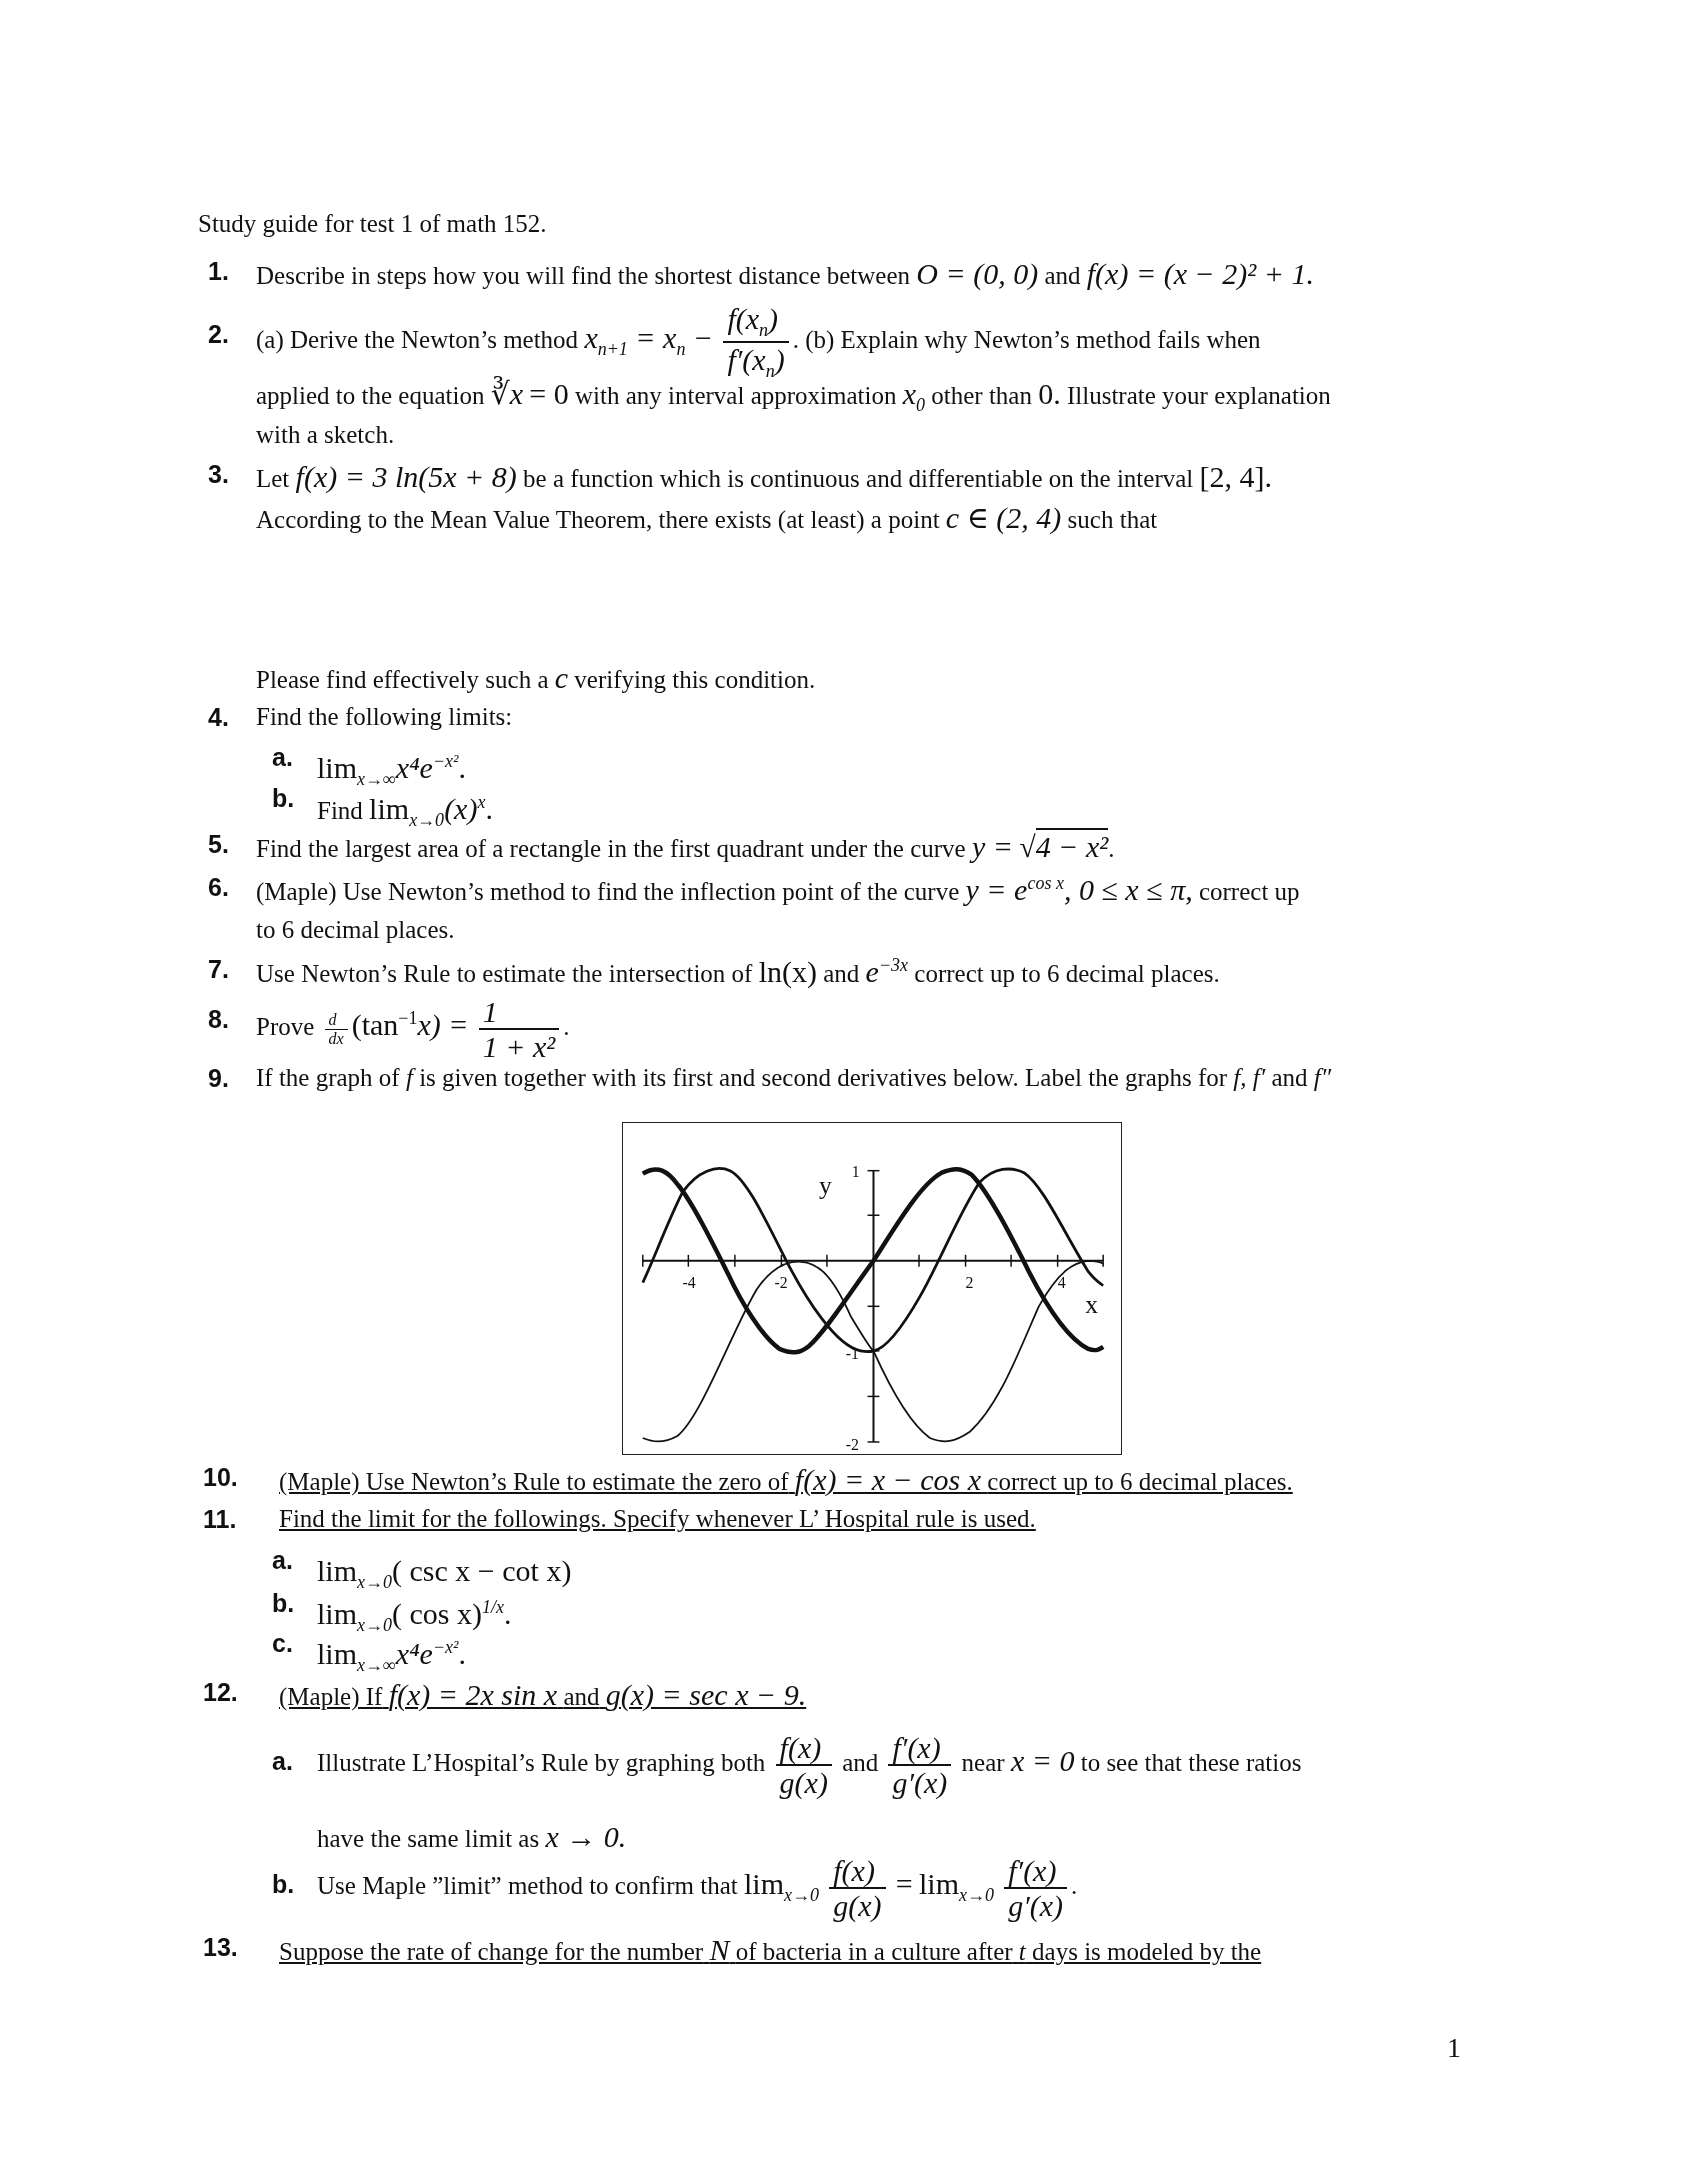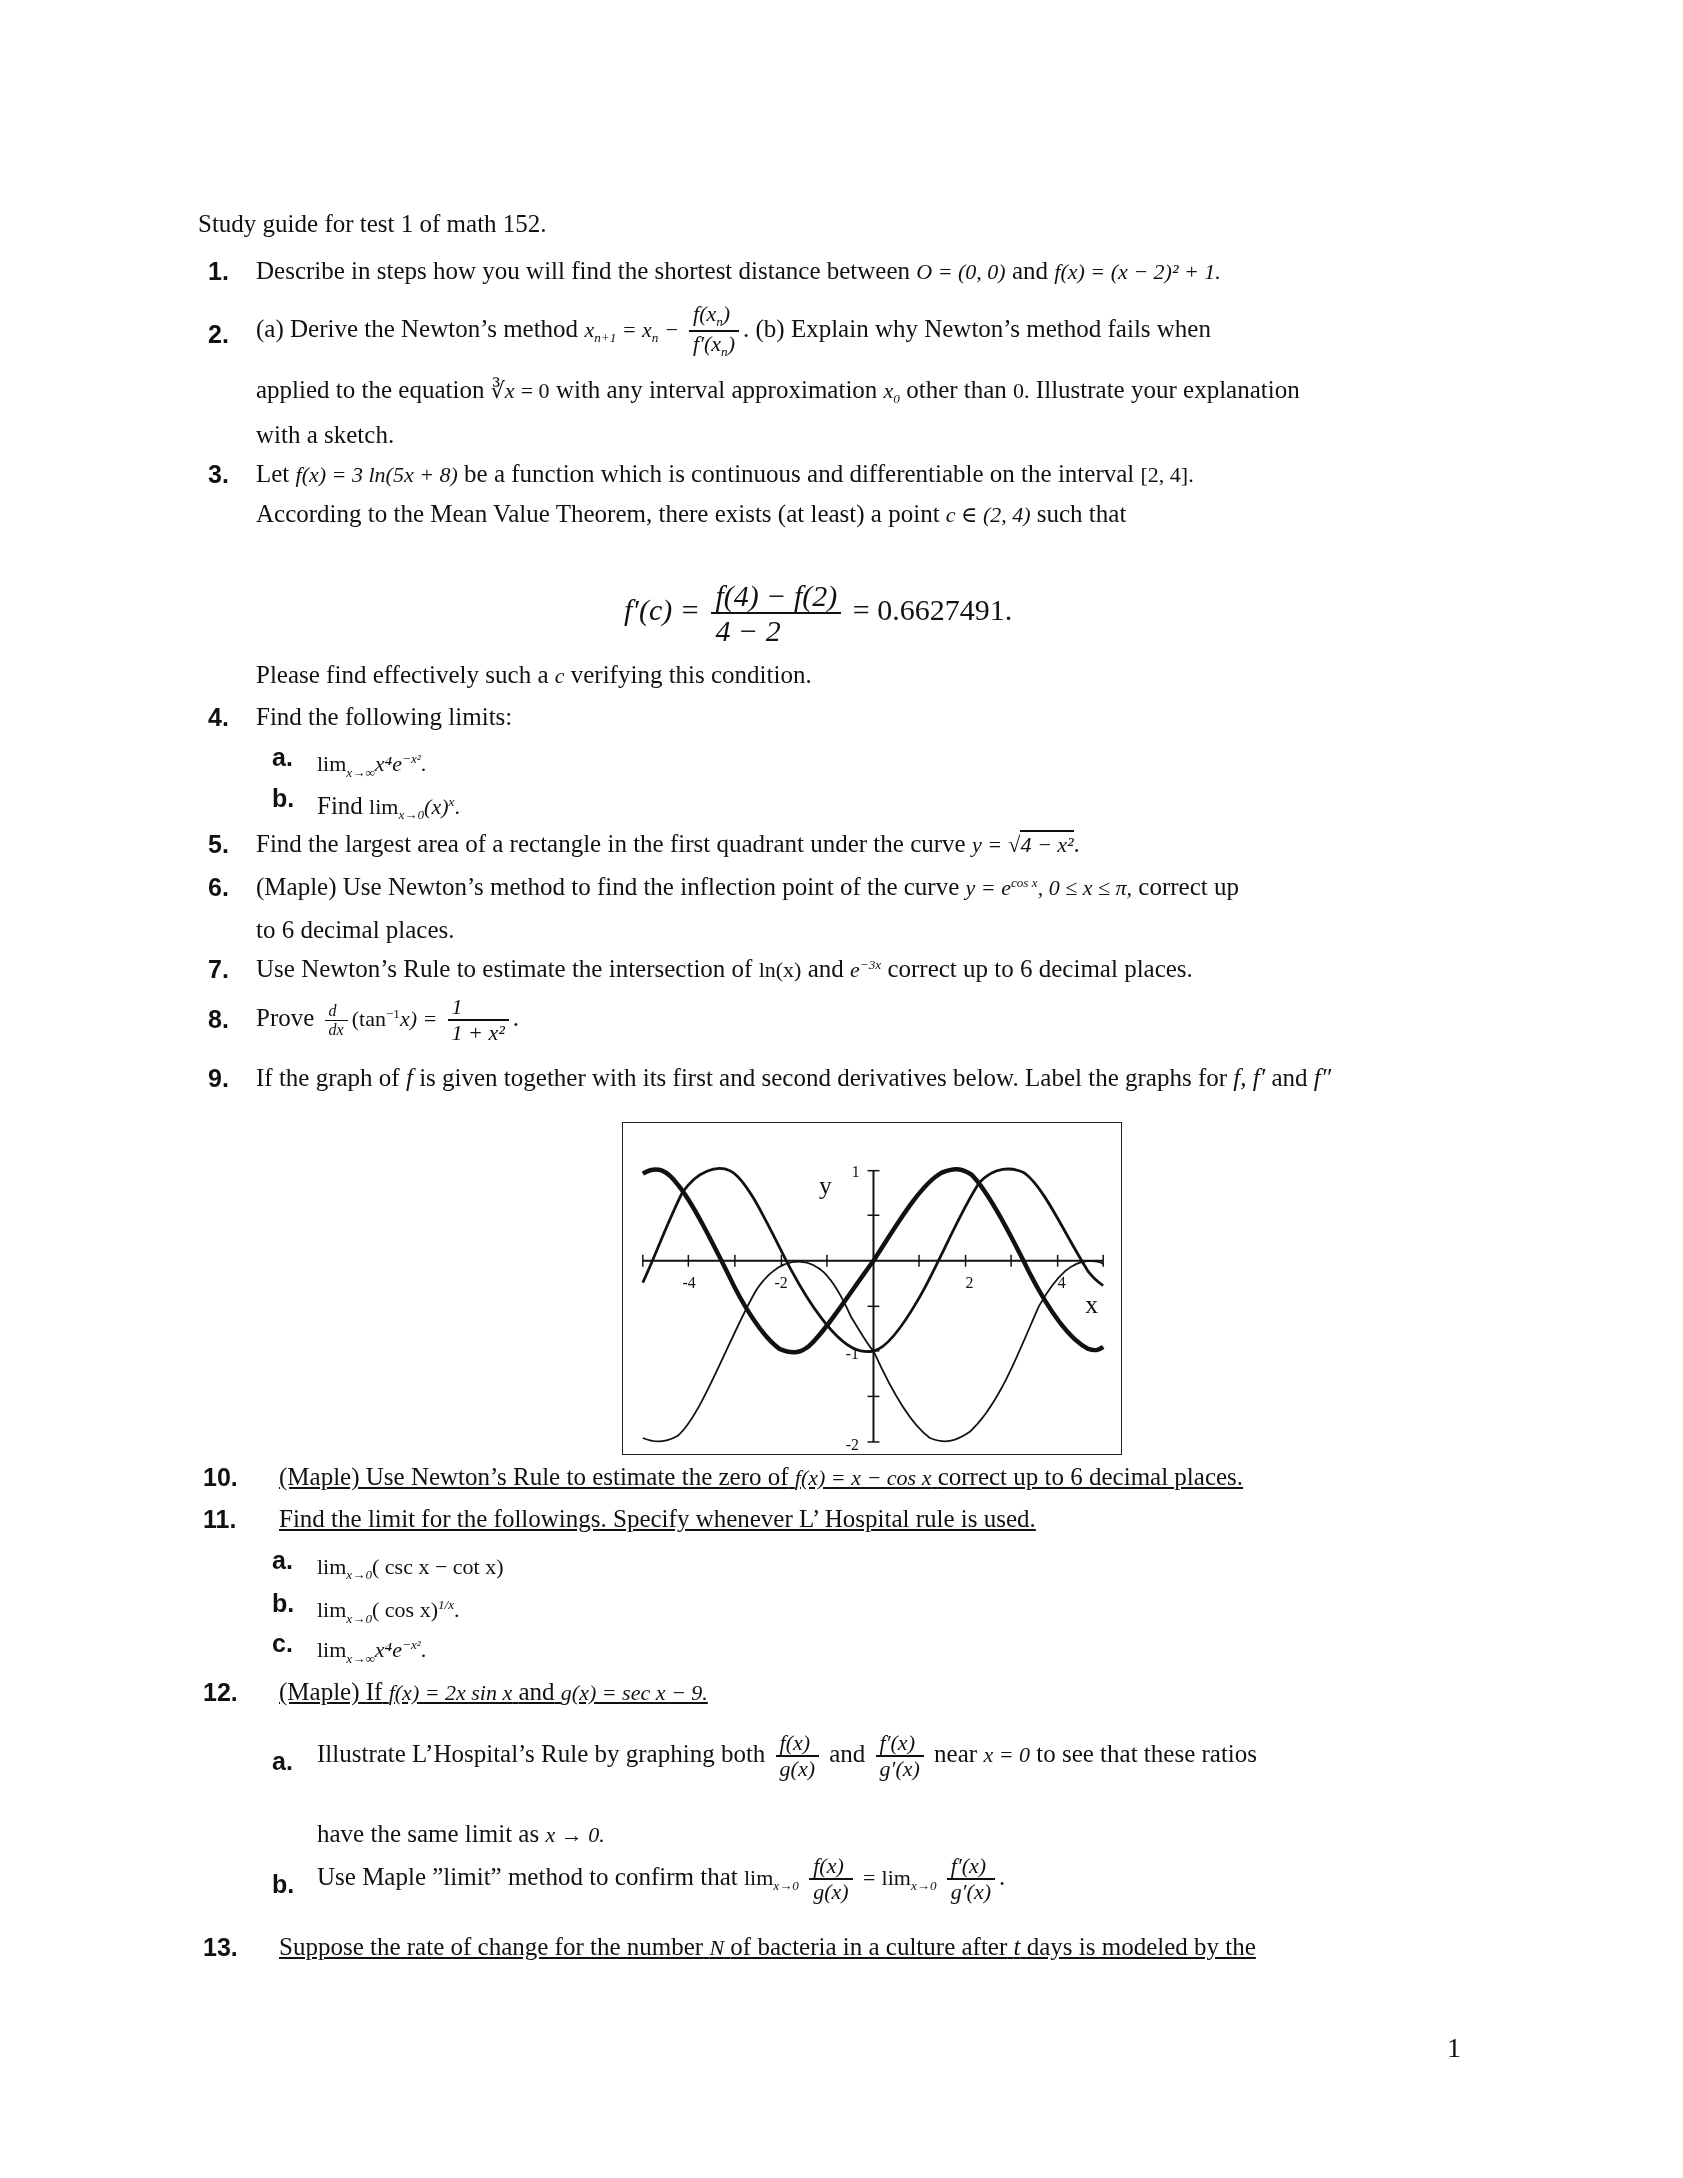--- a/index.html
+++ b/index.html
@@ -9,21 +9,21 @@
   .title { position: absolute; left: 198px; top: 210px; font-size: 25px; }
   .q { position: absolute; left: 0; font-size: 25px; white-space: nowrap; }
   .num { position: absolute; left: 208px; font-family: "Liberation Sans", "DejaVu Sans", sans-serif;
          font-weight: bold; font-size: 25px; }
   .num2 { left: 203px; }
   .txt { position: absolute; left: 256px; }
   .txt2 { left: 279px; text-decoration: underline; }
   .sub { position: absolute; left: 272px; font-family: "Liberation Sans", "DejaVu Sans", sans-serif;
          font-weight: bold; font-size: 25px; }
   .subtxt { position: absolute; left: 317px; margin-top: 8px; }
-  .m { font-size: 22px; }
+  .m { font-size: 30px; }
   i, .it { font-style: italic; }
   .frac { display: inline-block; vertical-align: middle; text-align: left; margin: 0 4px; }
   .frac .n { display: block; border-bottom: 2px solid #111; padding: 0 4px; line-height: 1.1; }
   .frac .d { display: block; padding: 0 4px; line-height: 1.1; }
   .center-eq { position: absolute; left: 624px; top: 579px; font-size: 30px; white-space: nowrap; }
   .graph-box { position: absolute; left: 622px; top: 1122px; width: 498px; height: 331px;
                border: 1.5px solid #222; background: #fff; }
   .page-num { position: absolute; left: 1447px; top: 2032px; font-size: 28px; }
   sup { font-size: 0.6em; }
   sub { font-size: 0.6em; }
@@ -78,25 +78,20 @@
       <span class="m">[2, 4].</span>
     </span>
   </div>
   <div class="q" style="top:500px;">
     <span class="txt">
       <span>According to the Mean Value Theorem, there exists (at least) a point</span>
       <span class="m it">c ∈ (2, 4)</span>
       <span>such that</span>
     </span>
   </div>
-  <div class="center-eq">
-    <span class="it">f′(c) =</span>
-    <span class="frac it"><span class="n">f(4) − f(2)</span><span class="d">4 − 2</span></span>
-    <span>= 0.6627491.</span>
-  </div>
   <div class="q" style="top:661px;">
     <span class="txt">
       <span>Please find effectively such a</span>
       <span class="m it">c</span>
       <span>verifying this condition.</span>
     </span>
   </div>
 
   <div class="q" style="top:703px;">
     <span class="num">4.</span>

